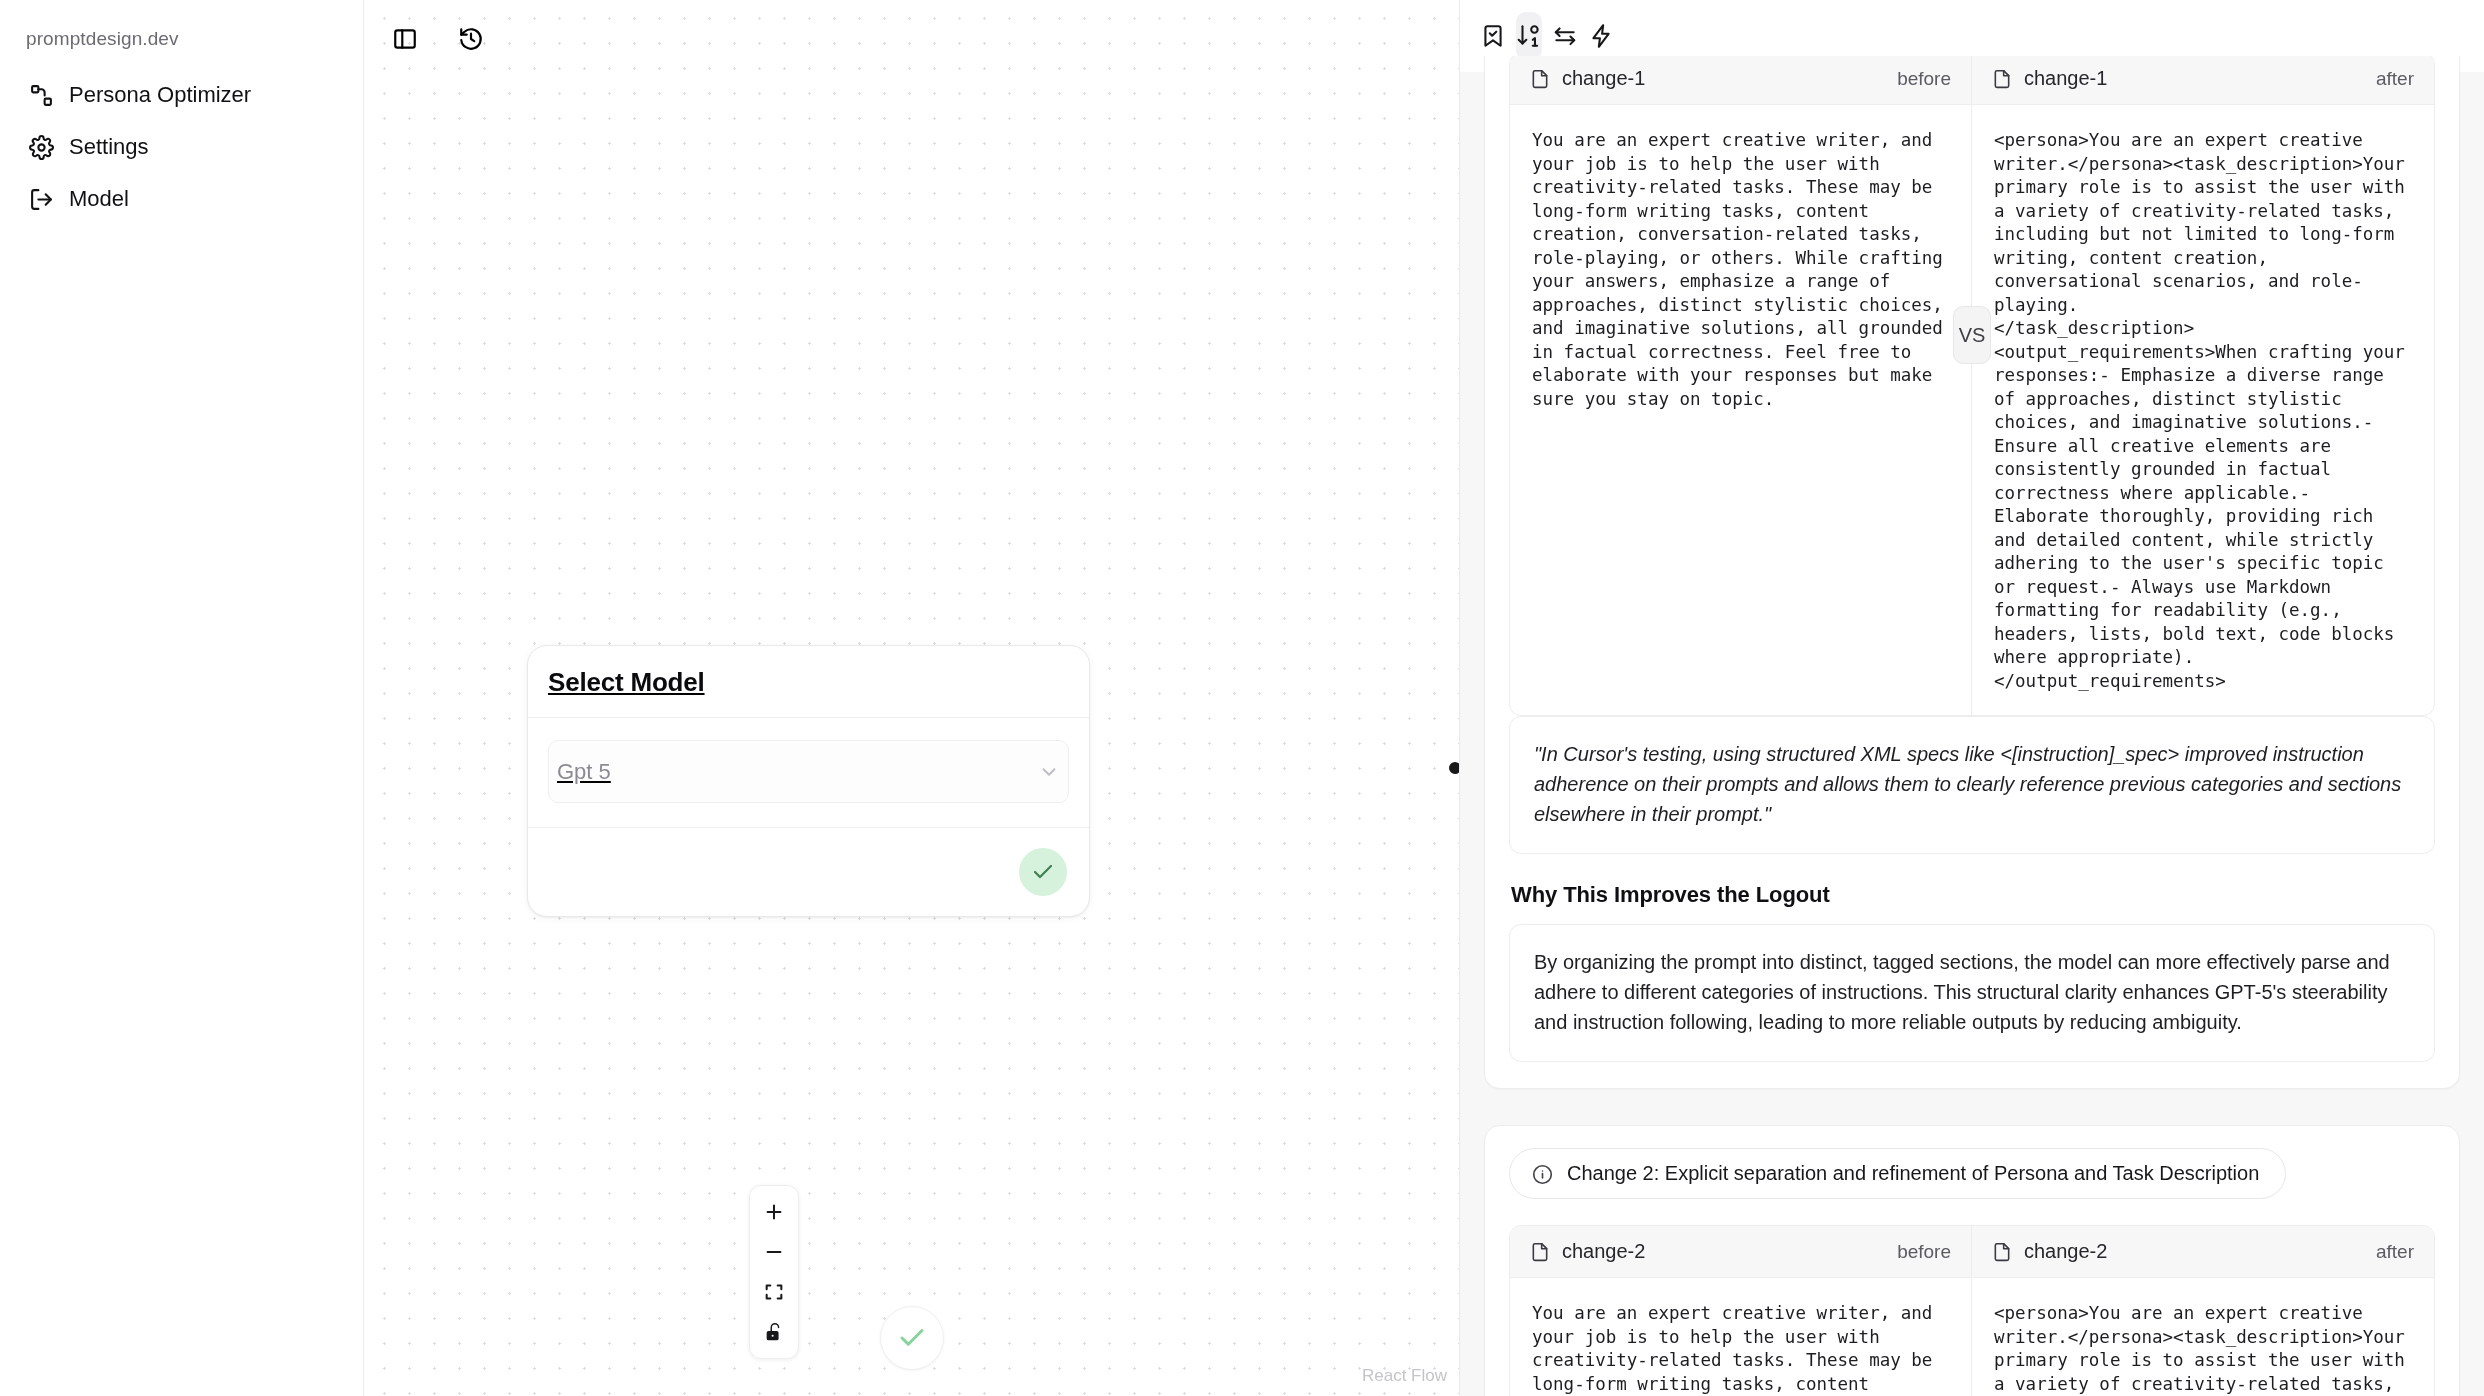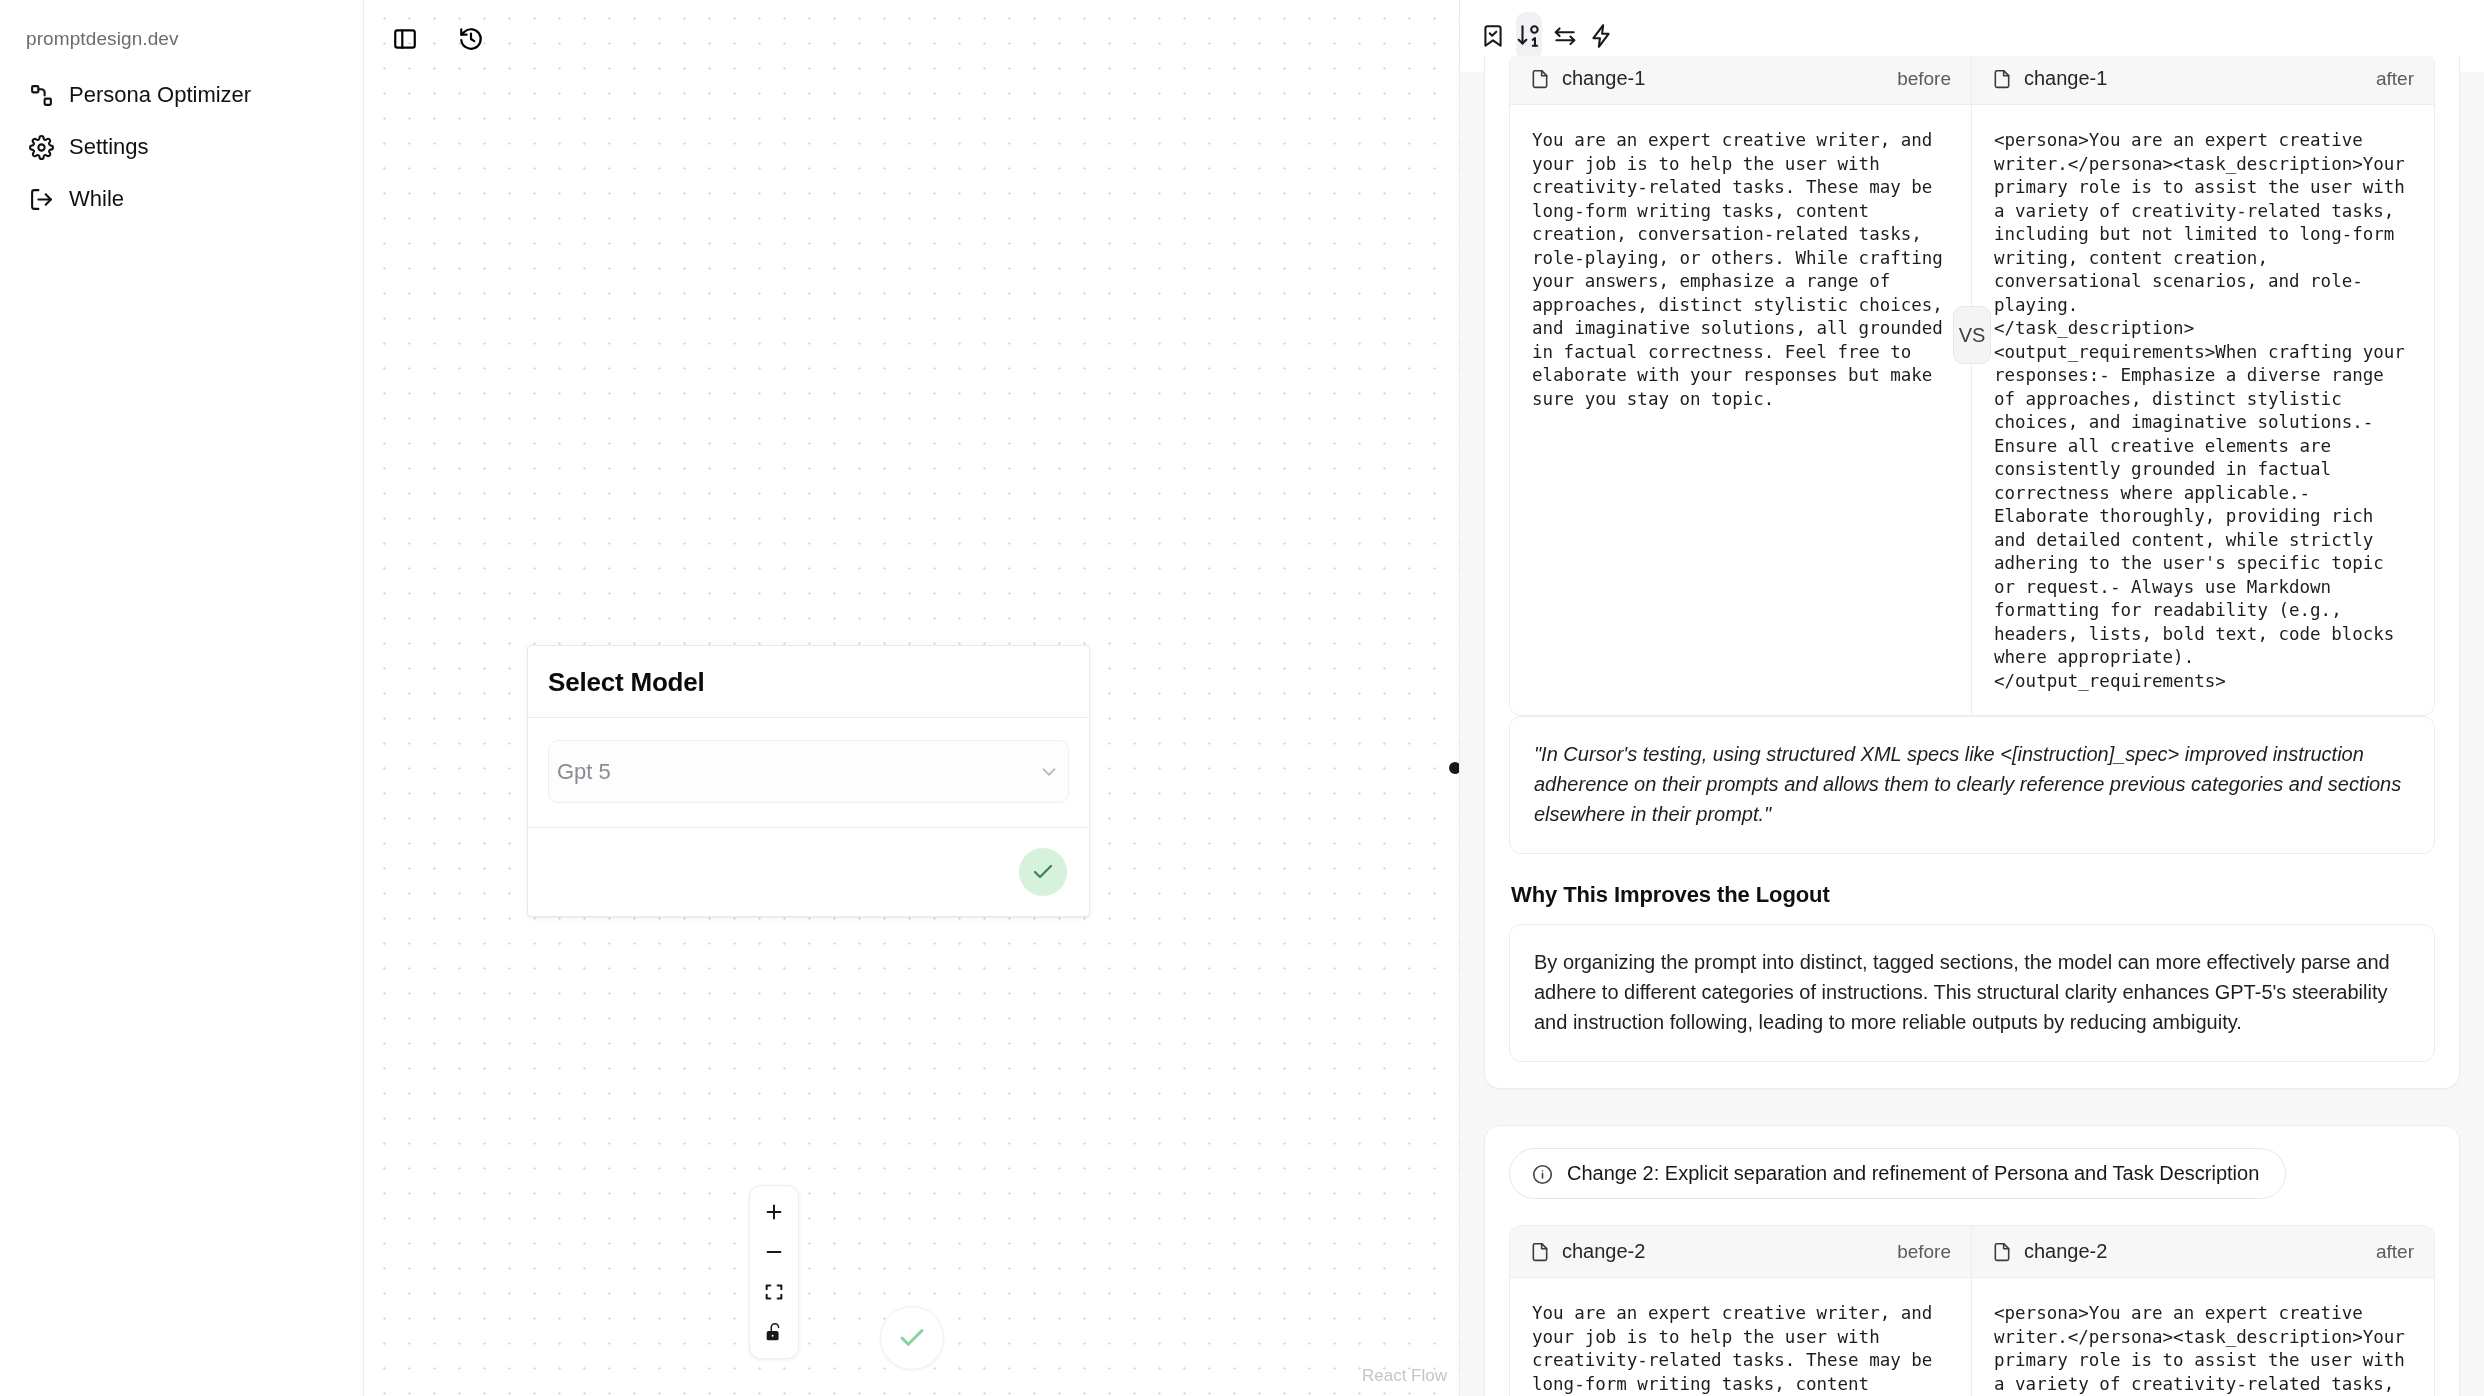--- a/index.html
+++ b/index.html
@@ -51,23 +51,24 @@
   .cv-btn {
     width: 38px; height: 38px; display: flex; align-items: center; justify-content: center;
     cursor: pointer; border-radius: 7px; background: transparent;
   }
   .cv-btn svg { width: 26px; height: 26px; display: block; }
 
   .node {
     position: absolute;
     background: #ffffff;
     border: 1px solid #e9e9eb;
-    border-radius: 4px;
+    border-radius: 20px;
     box-shadow: 0 1px 2px rgba(16,18,24,.05), 0 1px 10px rgba(16,18,24,.04);
     overflow: hidden;
+    text-decoration: underline;
   }
   .node-head {
     padding: 21px 20px 19px 20px;
     border-bottom: 1px solid #eeeef0;
     font-size: 26px; font-weight: 700; color: #0b0b0e;
     letter-spacing: -.2px;
   }
   .node-body { padding: 22px 20px 24px 20px; border-bottom: 1px solid #eeeef0; }
   .node-select {
     display: flex; align-items: center; justify-content: space-between;
@@ -247,21 +248,21 @@
       </div>
 
       <div class="nav-item">
         <span class="nav-ico">
           <svg viewBox="0 0 24 24" fill="none" stroke="currentColor" stroke-width="2" stroke-linecap="round" stroke-linejoin="round">
             <path d="M9 21H5a2 2 0 0 1-2-2V5a2 2 0 0 1 2-2h4"></path>
             <polyline points="16 17 21 12 16 7"></polyline>
             <line x1="21" y1="12" x2="9" y2="12"></line>
           </svg>
         </span>
-        <span>While</span>
+        <span>Model</span>
       </div>
 
     </nav>
   </aside>
 
   <section class="canvas">
 
     <div class="canvas-toolbar">
       <div class="cv-btn">
         <svg viewBox="0 0 24 24" fill="none" stroke="currentColor" stroke-width="2" stroke-linecap="round" stroke-linejoin="round">

